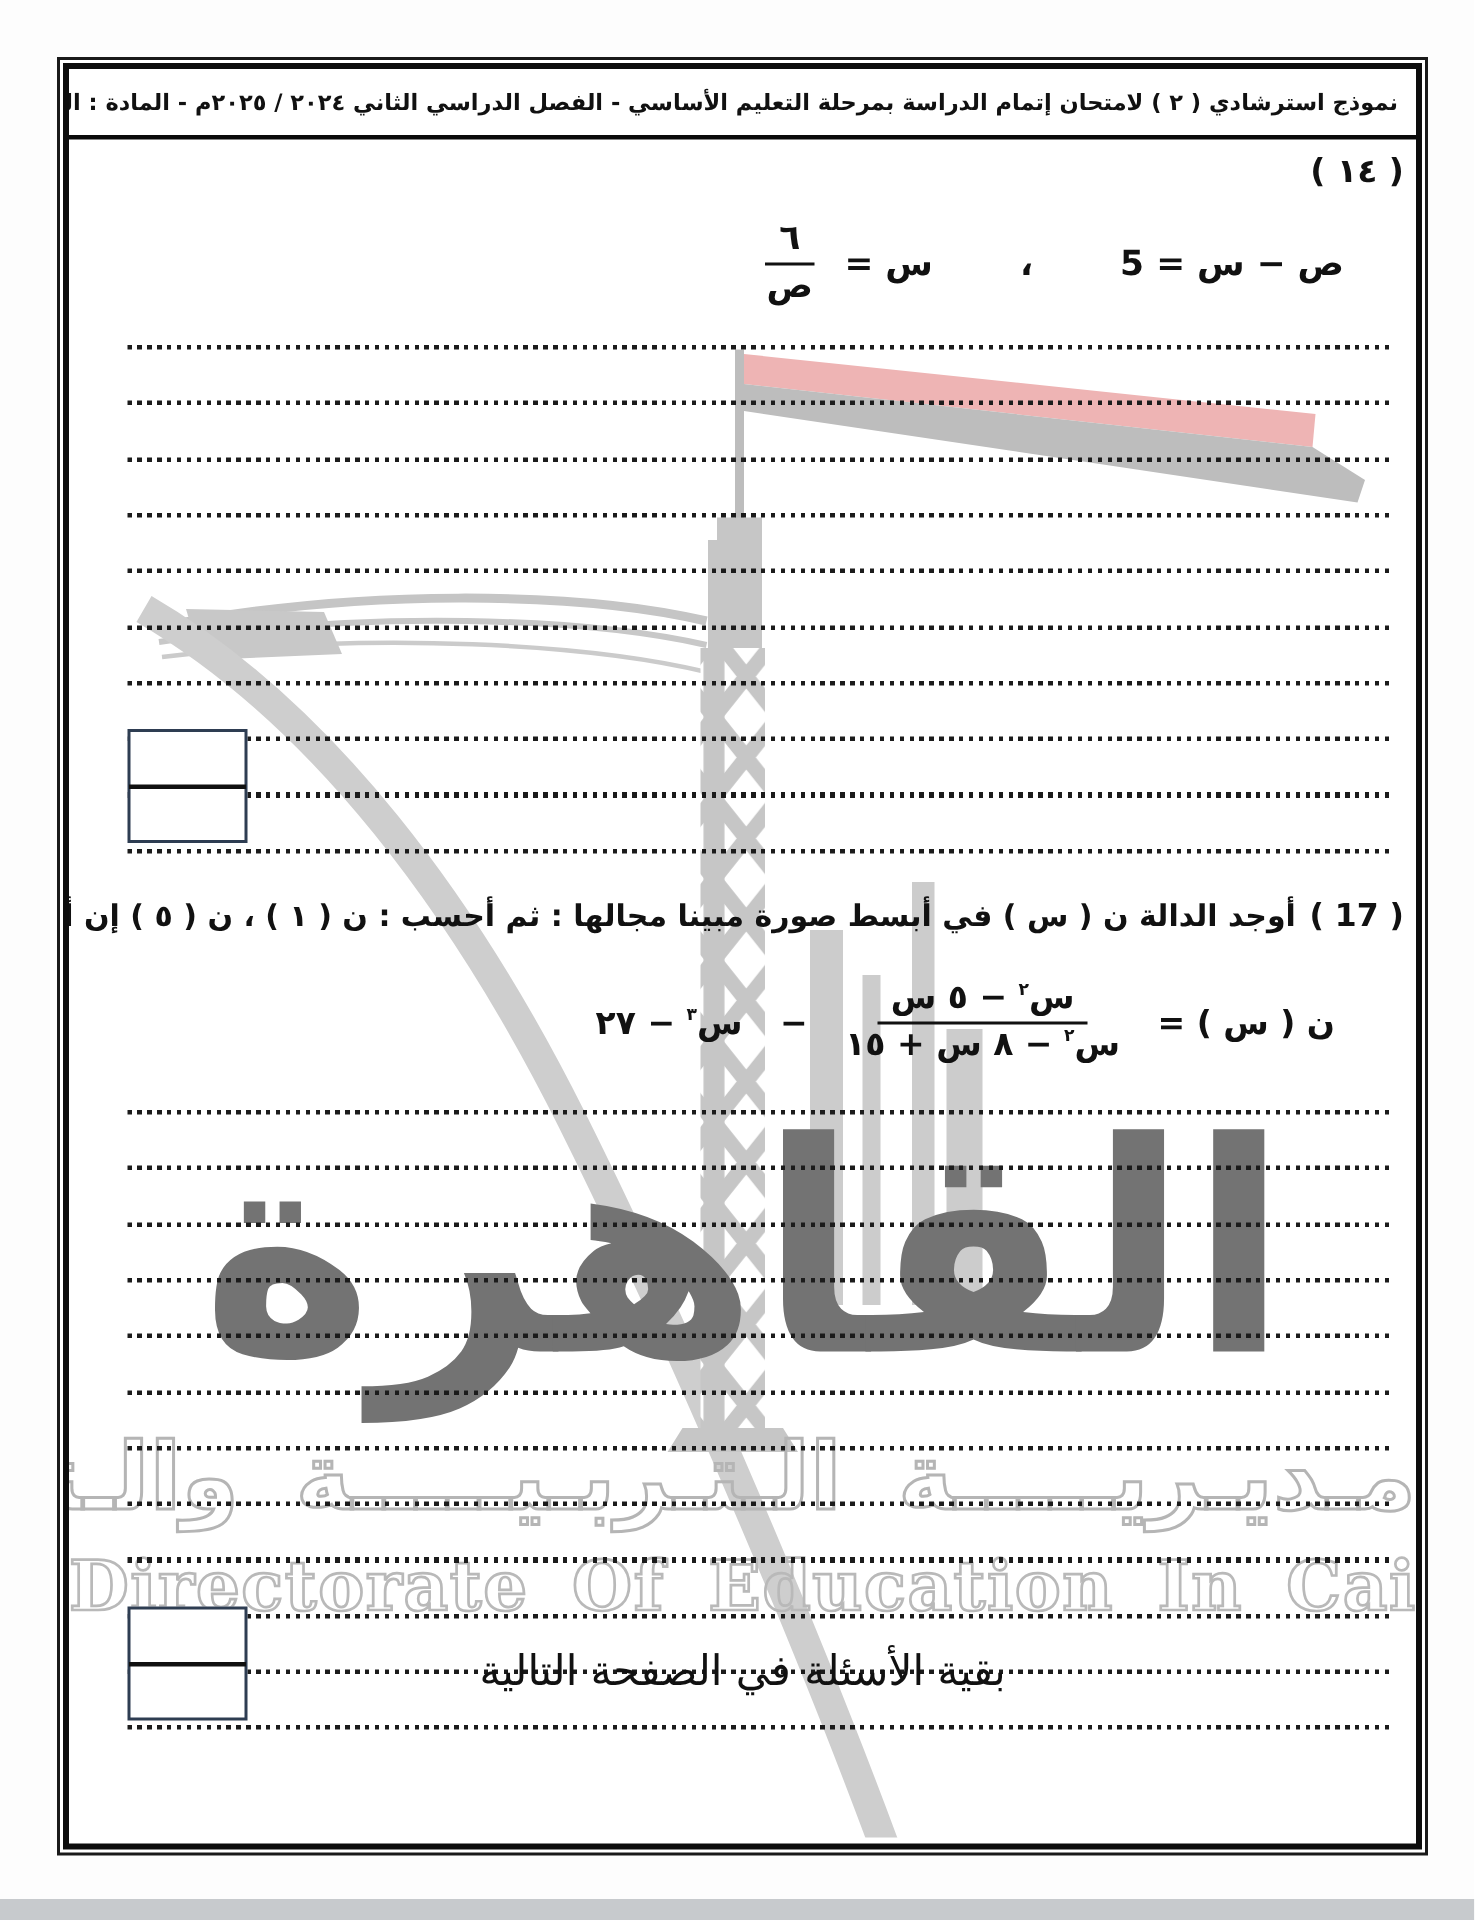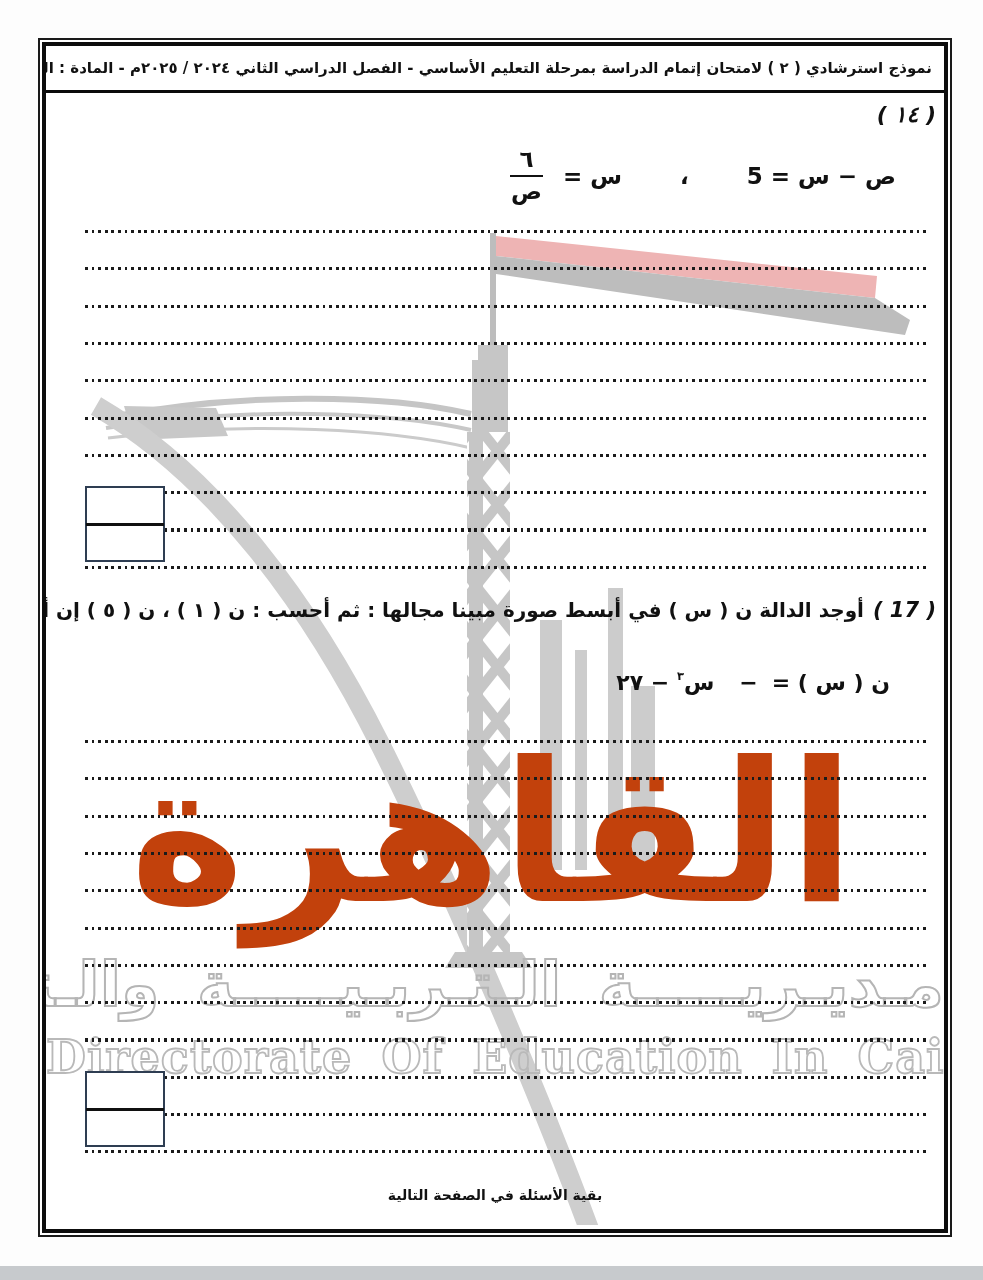--- a/index.html
+++ b/index.html
@@ -17,21 +17,21 @@
   .hdr{position:absolute;left:0;top:0;width:100%;height:47px;box-sizing:border-box;
        display:flex;align-items:center;justify-content:space-between;
        padding:0 12px 0 18px;border-bottom:3.5px solid #0a0a0a;z-index:3;}
   .hdr .title{font-size:15px;font-weight:bold;white-space:nowrap;}
 
   
   .qrow{position:absolute;right:0;width:calc(100% - 16px);padding-right:8px;
         display:flex;gap:9px;align-items:baseline;font-weight:bold;z-index:3;}
   .q14{top:56px;font-size:21px;}
   .q15{top:552px;font-size:20px;}
-  .qnum{white-space:nowrap;font-size:1.05em;font-style:italic;}
+  .qnum{white-space:nowrap;font-size:1.05em;}
   .qtext{white-space:nowrap;}
 
   
   .eqrow{position:absolute;right:0;display:flex;align-items:center;z-index:3;
          font-weight:bold;font-size:23px;}
   .eq14{top:92px;height:76px;padding-right:48px;gap:58px;}
   .eq15{top:596px;height:80px;padding-right:54px;gap:14px;font-size:22px;}
   .eqgroup{display:flex;align-items:center;gap:10px;}
   .frac{display:inline-flex;flex-direction:column;align-items:center;margin:0 2px;}
   .frac .num{padding:0 9px 2px 9px;border-bottom:2.5px solid #111;line-height:1.12;}
@@ -44,27 +44,27 @@
     background-image:repeating-linear-gradient(90deg,#1b1b1b 0,#1b1b1b 2.9px,transparent 2.9px,transparent 6.6px);}
 
   
   .gbox{position:absolute;width:80px;height:76px;background:#fff;
         border:2px solid #2e3d52;box-sizing:border-box;z-index:2;}
   .gbox .div{position:absolute;left:-1px;right:-1px;top:35px;border-top:3px solid #101010;}
   .gbox1{left:39px;top:440px;}
   .gbox2{left:39px;top:1025px;}
 
   
-  .footer{position:absolute;left:0;top:1141px;width:100%;text-align:center;
-          font-size:14px;font-weight:bold;z-index:3;}
+  .footer{position:absolute;left:0;top:1051px;width:100%;text-align:center;
+          font-size:28px;font-weight:normal;z-index:3;}
 
   
   .wm-svg{position:absolute;inset:0;z-index:0;}
-  .wm-city{position:absolute;left:69px;top:690px;width:740px;text-align:right;
-           font-size:195px;line-height:1;font-weight:bold;color:#c2410c;z-index:0;
+  .wm-city{position:absolute;left:88px;top:690px;width:740px;text-align:left;
+           font-size:195px;line-height:1;font-weight:bold;color:#737373;z-index:0;
            white-space:nowrap;}
   .wm-ar{position:absolute;left:0;top:908px;width:100%;text-align:center;z-index:0;
          font-size:62px;font-weight:bold;line-height:1;white-space:nowrap;
          color:transparent;-webkit-text-stroke:2px #b5b5b5;letter-spacing:1px;word-spacing:16px;}
   .wm-en{position:absolute;left:0;top:988px;width:100%;text-align:center;z-index:0;
          font-family:"DejaVu Serif", serif;font-size:46px;font-weight:bold;line-height:1;
          white-space:nowrap;color:transparent;-webkit-text-stroke:1.8px #b9b9b9;
          letter-spacing:1px;word-spacing:12px;}
 </style>
 </head>
@@ -160,20 +160,24 @@
           <div class="div"></div>
         </div>
 
       <div class="qrow q15" dir="rtl">
         <span class="qnum">( 17 )</span>
         <span class="qtext">أوجد الدالة ن ( س ) في أبسط صورة مبينا مجالها : ثم أحسب : ن ( ١ ) ، ن ( ٥ ) إن أمكن .</span>
       </div>
 
       <div class="eqrow eq15" dir="rtl">
         <span class="m">ن ( س ) =</span>
+        <span class="frac">
+          <span class="num m">س<sup>٢</sup> − ٥ س</span>
+          <span class="den m">س<sup>٢</sup> − ٨ س + ١٥</span>
+        </span>
         <span class="m">−</span>
         <span class="frac">
           <span class="den m">س<sup>٣</sup> − ٢٧</span>
         </span>
       </div>
 
       <div class="gbox gbox2">
           <div class="div"></div>
         </div>
 

